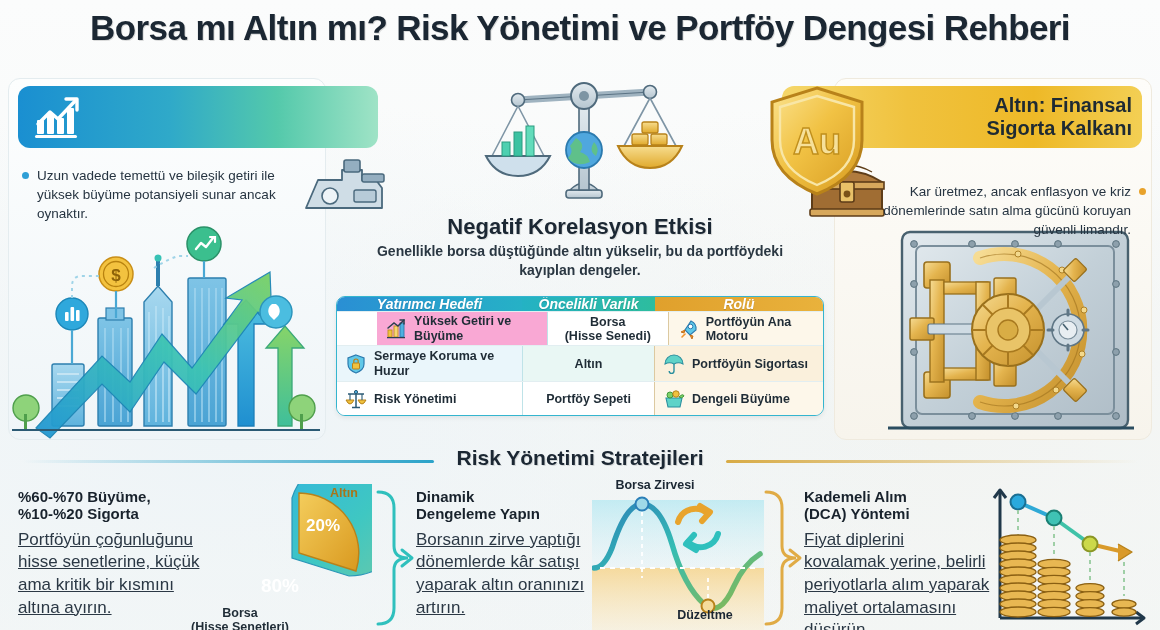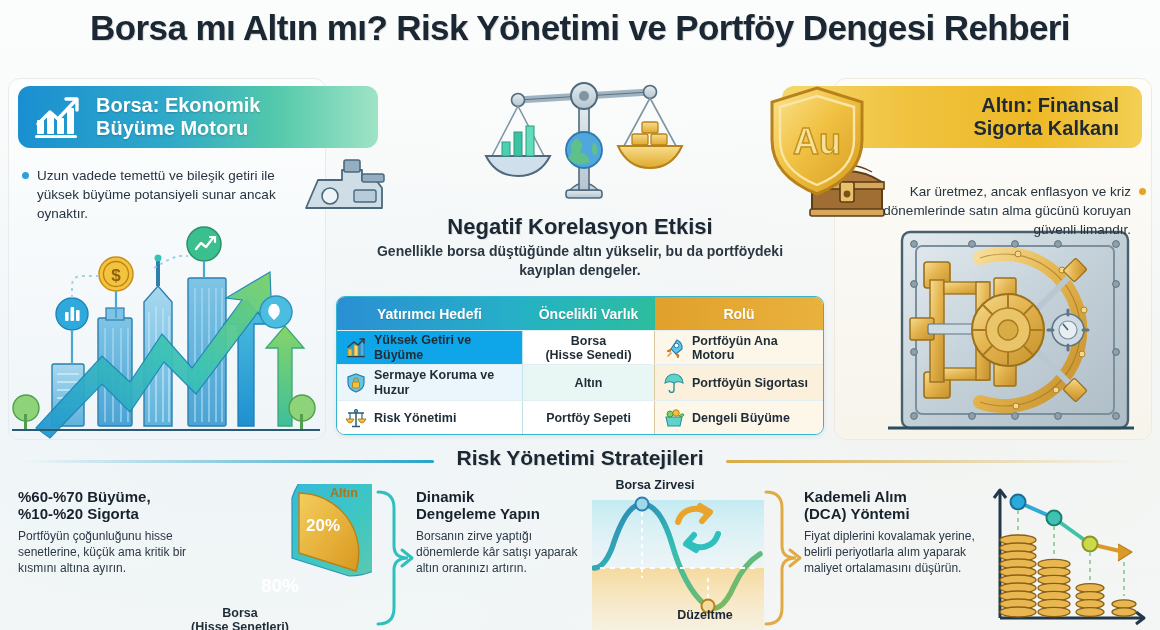--- a/index.html
+++ b/index.html
@@ -49,21 +49,21 @@
     display: flex; align-items: center;
   }
   .banner-blue {
     left: 18px; top: 86px; width: 360px;
     background: linear-gradient(90deg,#1a8fd1 0%, #2fa9c9 42%, #54c9ab 72%, #9fe3c6 100%);
     padding-left: 14px;
   }
   .banner-gold {
     left: 782px; top: 86px; width: 360px;
     background: linear-gradient(90deg,#f5d76b 0%, #f0c23e 35%, #eeb927 70%, #f3cf54 100%);
-    justify-content: flex-end; padding-right: 23px;
+    justify-content: flex-end; padding-right: 10px;
   }
   .banner-title {
     font-size: 20px; font-weight: bold; line-height: 1.16;
     color: #ffffff; text-shadow: 0 1px 2px rgba(0,0,0,.2);
   }
   .banner-gold .banner-title { color: #1e2a33; text-shadow: none; text-align: right; }
   .banner-icon { width: 52px; height: 46px; margin-right: 12px; flex: none; }
 
   
   .bullet-row {
@@ -89,37 +89,37 @@
   }
 
   
   .tbl {
     position: absolute; left: 336px; top: 296px; width: 488px;
     border-radius: 9px; overflow: hidden;
     border: 1.5px solid #34b5cf;
     background: #fff;
     box-shadow: 0 2px 5px rgba(0,0,0,.07);
   }
-  .thead { display: flex; height: 33px; }
+  .thead { display: flex; height: 14px; font-style: italic; }
   .th {
     display: flex; align-items: center; justify-content: center;
     color: #fff; font-weight: bold; font-size: 14px;
     text-shadow: 0 1px 1px rgba(0,0,0,.18);
   }
   .th1 { width: 185px; background: linear-gradient(90deg,#2a8fd4,#26b1c6); }
   .th2 { width: 133px; background: linear-gradient(90deg,#24b2c4,#2dbd9e); }
   .th3 { width: 168px; background: linear-gradient(90deg,#e0a02c,#e9b23c); }
   .trow { display: flex; height: 34px; border-top: 1px solid #e2eef1; }
   .trow.r2 { height: 36px; }
   .td { display: flex; align-items: center; font-size: 12.5px; font-weight: bold; color: #1f2c36; }
   .c1 { width: 185px; padding-left: 8px; gap: 7px; }
   .c2 { width: 133px; justify-content: center; text-align: center; line-height: 1.12;
         border-left: 1px solid #bfe3e8; border-right: 1px solid #dcc9a0; }
   .c3 { width: 168px; padding-left: 8px; gap: 7px; }
-  .row-a .c1 { background: #0ea5e9; } .row-a .c2 { background: #ffffff; } .row-a .c3 { background: #fdf7ea; }
+  .row-a .c1 { background: #f9a8d4; margin-left: 40px; } .row-a .c2 { background: #ffffff; } .row-a .c3 { background: #fdf7ea; }
   .row-b .c1 { background: #eaf6fb; } .row-b .c2 { background: #e9f7f4; } .row-b .c3 { background: #faf0dc; }
   .row-c .c1 { background: #ffffff; } .row-c .c2 { background: #ffffff; } .row-c .c3 { background: #fdf7ea; }
   .tico { width: 22px; height: 22px; flex: none; }
   .two-line { line-height: 1.14; }
 
   
   .sec-div { position: absolute; left: 0; top: 446px; width: 1160px; height: 30px; }
   .sec-line { position: absolute; top: 14px; height: 3px; border-radius: 2px; }
   .sec-line.l { left: 22px; width: 412px; background: linear-gradient(90deg, rgba(45,160,205,0) 0%, #2ba3c9 100%); }
   .sec-line.r { left: 726px; width: 412px; background: linear-gradient(90deg, #d8ab45 0%, rgba(216,171,69,0) 100%); }
@@ -128,21 +128,21 @@
     font-size: 21px; font-weight: bold; color: #1b2733;
     text-shadow: 1px 1px 0 rgba(0,0,0,.12);
   }
 
   
   .strat { position: absolute; top: 488px; }
   .s1 { left: 18px; width: 196px; }
   .s2 { left: 416px; width: 178px; }
   .s3 { left: 804px; width: 186px; }
   .s-h { font-size: 15px; font-weight: bold; color: #18222c; line-height: 1.16; margin-bottom: 6px; }
-  .s-p { font-size: 12px; line-height: 1.33; color: #2b3845; }
+  .s-p { font-size: 17px; line-height: 1.33; color: #2b3845; text-decoration: underline; }
 
   .pie-wrap { position: absolute; left: 222px; top: 484px; width: 150px; height: 146px; }
   .pie-lab { position: absolute; font-size: 12.5px; font-weight: bold; }
   .pie-lab-gold { left: 330px; top: 486px; color: #a87518; }
   .pie-lab-blue { left: 180px; top: 606px; width: 120px; text-align: center; color: #1f2c36; line-height: 1.12; }
 
   .wave-wrap { position: absolute; left: 592px; top: 482px; width: 172px; height: 148px; }
   .wv-lab { position: absolute; font-size: 12.5px; font-weight: bold; color: #1b2733; }
   .wv-top { left: 600px; top: 478px; width: 110px; text-align: center; }
   .wv-bot { left: 650px; top: 608px; width: 110px; text-align: center; }
@@ -273,24 +273,20 @@
       <g fill="#ffffff">
         <rect x="5" y="26" width="7" height="14" rx="1"></rect>
         <rect x="15" y="20" width="7" height="20" rx="1"></rect>
         <rect x="25" y="24" width="7" height="16" rx="1"></rect>
         <rect x="35" y="14" width="7" height="26" rx="1"></rect>
         <rect x="3" y="41" width="42" height="3" rx="1.5"></rect>
       </g>
       <path d="M6 30 L18 18 L26 25 L44 6" stroke="#ffffff" stroke-width="3.4" fill="none" stroke-linecap="round" stroke-linejoin="round"></path>
       <path d="M34 5 h11 v11" stroke="#ffffff" stroke-width="3.4" fill="none" stroke-linecap="round" stroke-linejoin="round"></path>
     </svg>
-    <div class="banner-title">
-      <div>Borsa: Ekonomik</div>
-      <div>Büyüme Motoru</div>
-    </div>
   </div>
 
   <div class="bullet-row bl">
     <span class="dot dot-b"></span>
     <span>Uzun vadede temettü ve bileşik getiri ile yüksek büyüme potansiyeli sunar ancak oynaktır.</span>
   </div>
 
   <div class="panel-right"></div>
 
   <svg class="illus-vault" viewBox="0 0 262 220">

